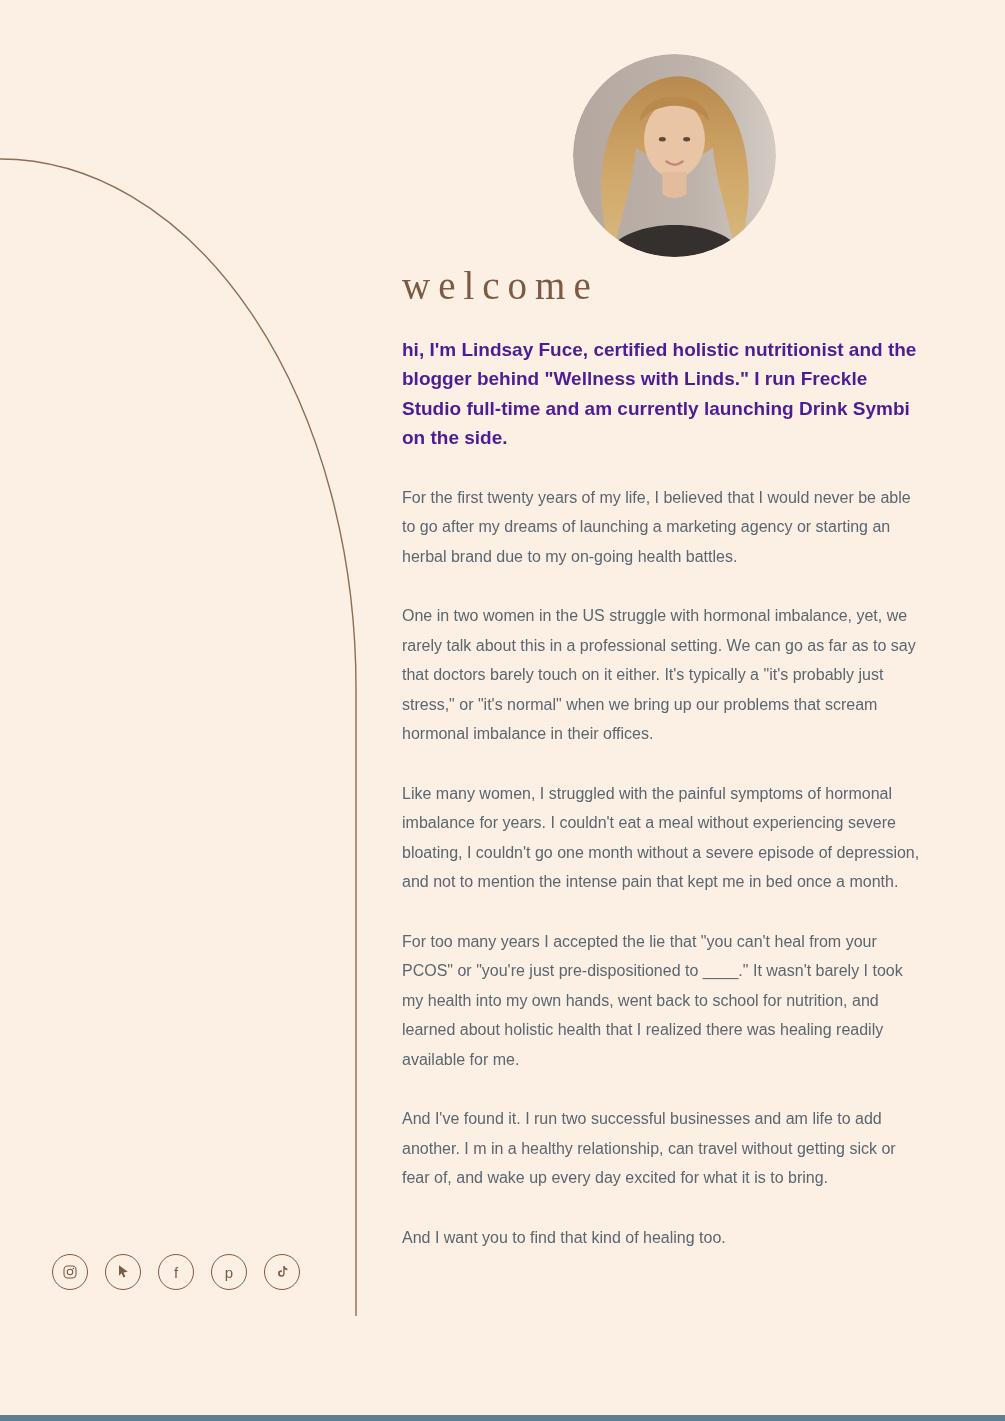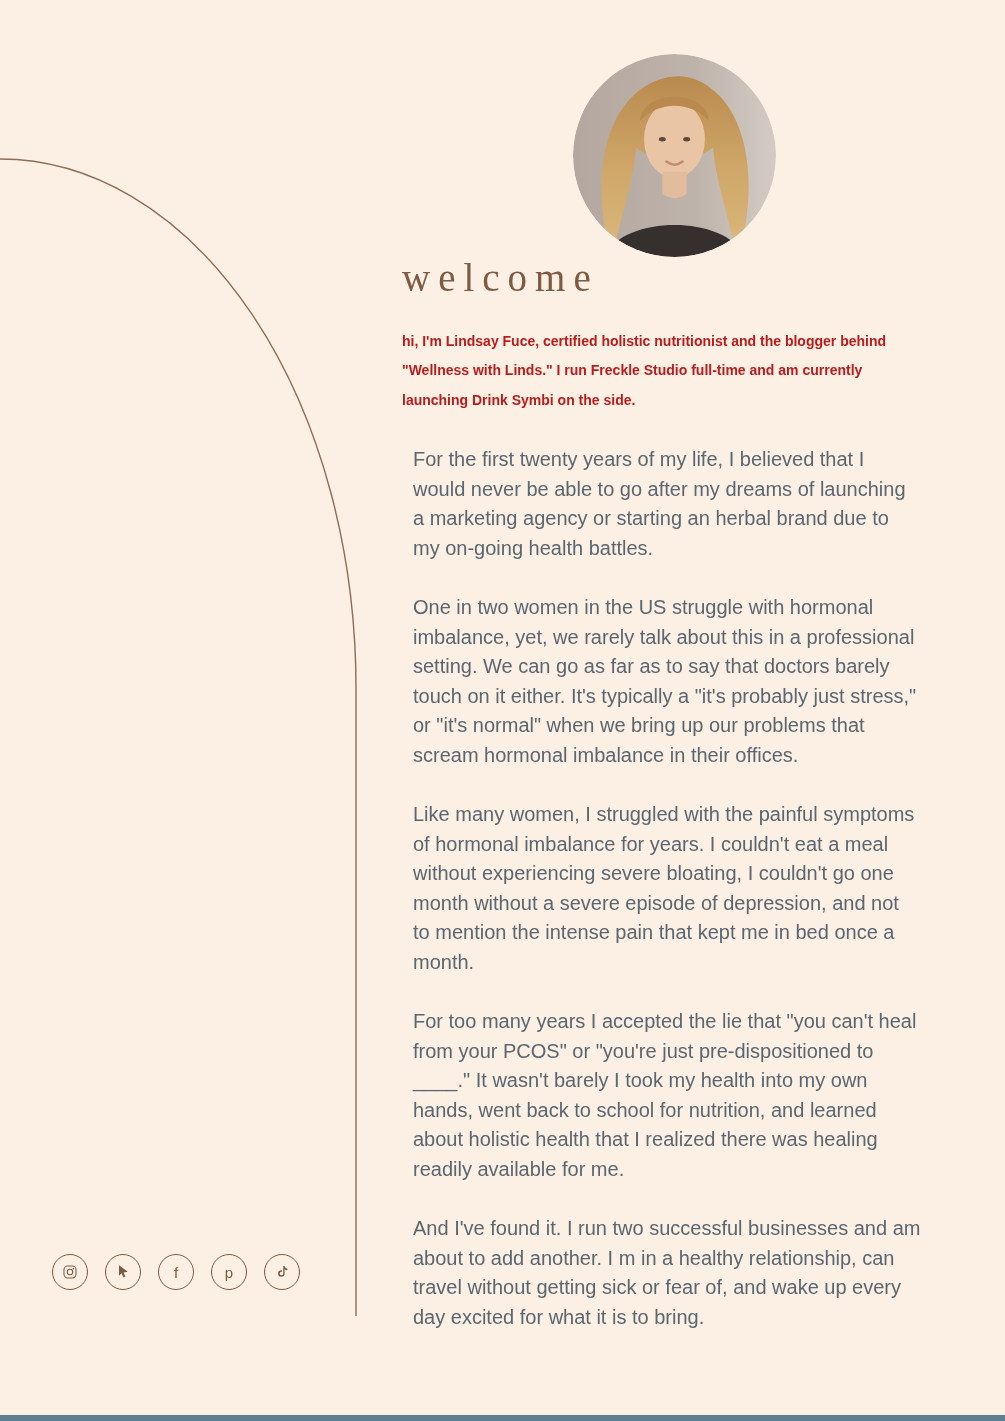--- a/index.html
+++ b/index.html
@@ -11,41 +11,41 @@
     font-family:"Liberation Sans", sans-serif;
   }
   .arch { position:absolute; left:0; top:0; pointer-events:none; }
   .photo {
     position:absolute; left:573px; top:54px;
     width:203px; height:203px;
     border-radius:50%; overflow:hidden;
   }
   .photo svg { display:block; width:100%; height:100%; }
   .content {
-    position:absolute; left:402px; top:256px; width:519px;
+    position:absolute; left:402px; top:264px; width:519px;
   }
   .welcome {
     font-family:"Liberation Serif", serif;
     font-weight:400;
     font-size:39px;
     letter-spacing:8px;
     color:#7c5a43;
     margin:0 0 26px 0;
     line-height:1.15;
   }
   .intro {
-    font-size:14px; line-height:29.5px;
+    font-size:19px; line-height:29.5px;
     font-weight:bold;
-    color:#b91c1c;
+    color:#4c1d95;
     margin:0 0 30px 0;
   }
   .body-p {
-    font-size:20px; line-height:29.5px;
+    font-size:16px; line-height:29.5px;
     color:#5a6670;
-    margin:0 0 30px 11px;
+    margin:0 0 30px 0;
   }
   .social {
     position:absolute; left:52px; top:1254px;
     display:flex; gap:17px;
   }
   .social-btn {
     width:36px; height:36px;
     border:1.2px solid #7c5a43;
     border-radius:50%;
     display:flex; align-items:center; justify-content:center;
@@ -114,21 +114,22 @@
 
   <div class="content">
     <h1 class="welcome">welcome</h1>
 
     <p class="intro">hi, I'm Lindsay Fuce, certified holistic nutritionist and the blogger behind "Wellness with Linds." I run Freckle Studio full-time and am currently launching Drink Symbi on the side.</p>
 
     <p class="body-p">For the first twenty years of my life, I believed that I would never be able to go after my dreams of launching a marketing agency or starting an herbal brand due to my on-going health battles.</p>
     <p class="body-p">One in two women in the US struggle with hormonal imbalance, yet, we rarely talk about this in a professional setting. We can go as far as to say that doctors barely touch on it either. It's typically a "it's probably just stress," or "it's normal" when we bring up our problems that scream hormonal imbalance in their offices.</p>
     <p class="body-p">Like many women, I struggled with the painful symptoms of hormonal imbalance for years. I couldn't eat a meal without experiencing severe bloating, I couldn't go one month without a severe episode of depression, and not to mention the intense pain that kept me in bed once a month.</p>
     <p class="body-p">For too many years I accepted the lie that "you can't heal from your PCOS" or "you're just pre-dispositioned to ____." It wasn't barely I took my health into my own hands, went back to school for nutrition, and learned about holistic health that I realized there was healing readily available for me.</p>
-    <p class="body-p">And I've found it. I run two successful businesses and am about to add another. I m in a healthy relationship, can travel without getting sick or fear of, and wake up every day excited for what it is to bring.</p>
+    <p class="body-p">And I've found it. I run two successful businesses and am life to add another. I m in a healthy relationship, can travel without getting sick or fear of, and wake up every day excited for what it is to bring.</p>
+    <p class="body-p">And I want you to find that kind of healing too.</p>
   </div>
 
   <div class="social">
 
     <button class="social-btn">
       <svg viewBox="0 0 24 24" fill="none" stroke="currentColor" stroke-width="1.6">
         <rect x="3" y="3" width="18" height="18" rx="5.5"></rect>
         <circle cx="12" cy="12" r="4.1"></circle>
         <circle cx="17.1" cy="6.9" r="1.2" fill="currentColor" stroke="none"></circle>
       </svg>

